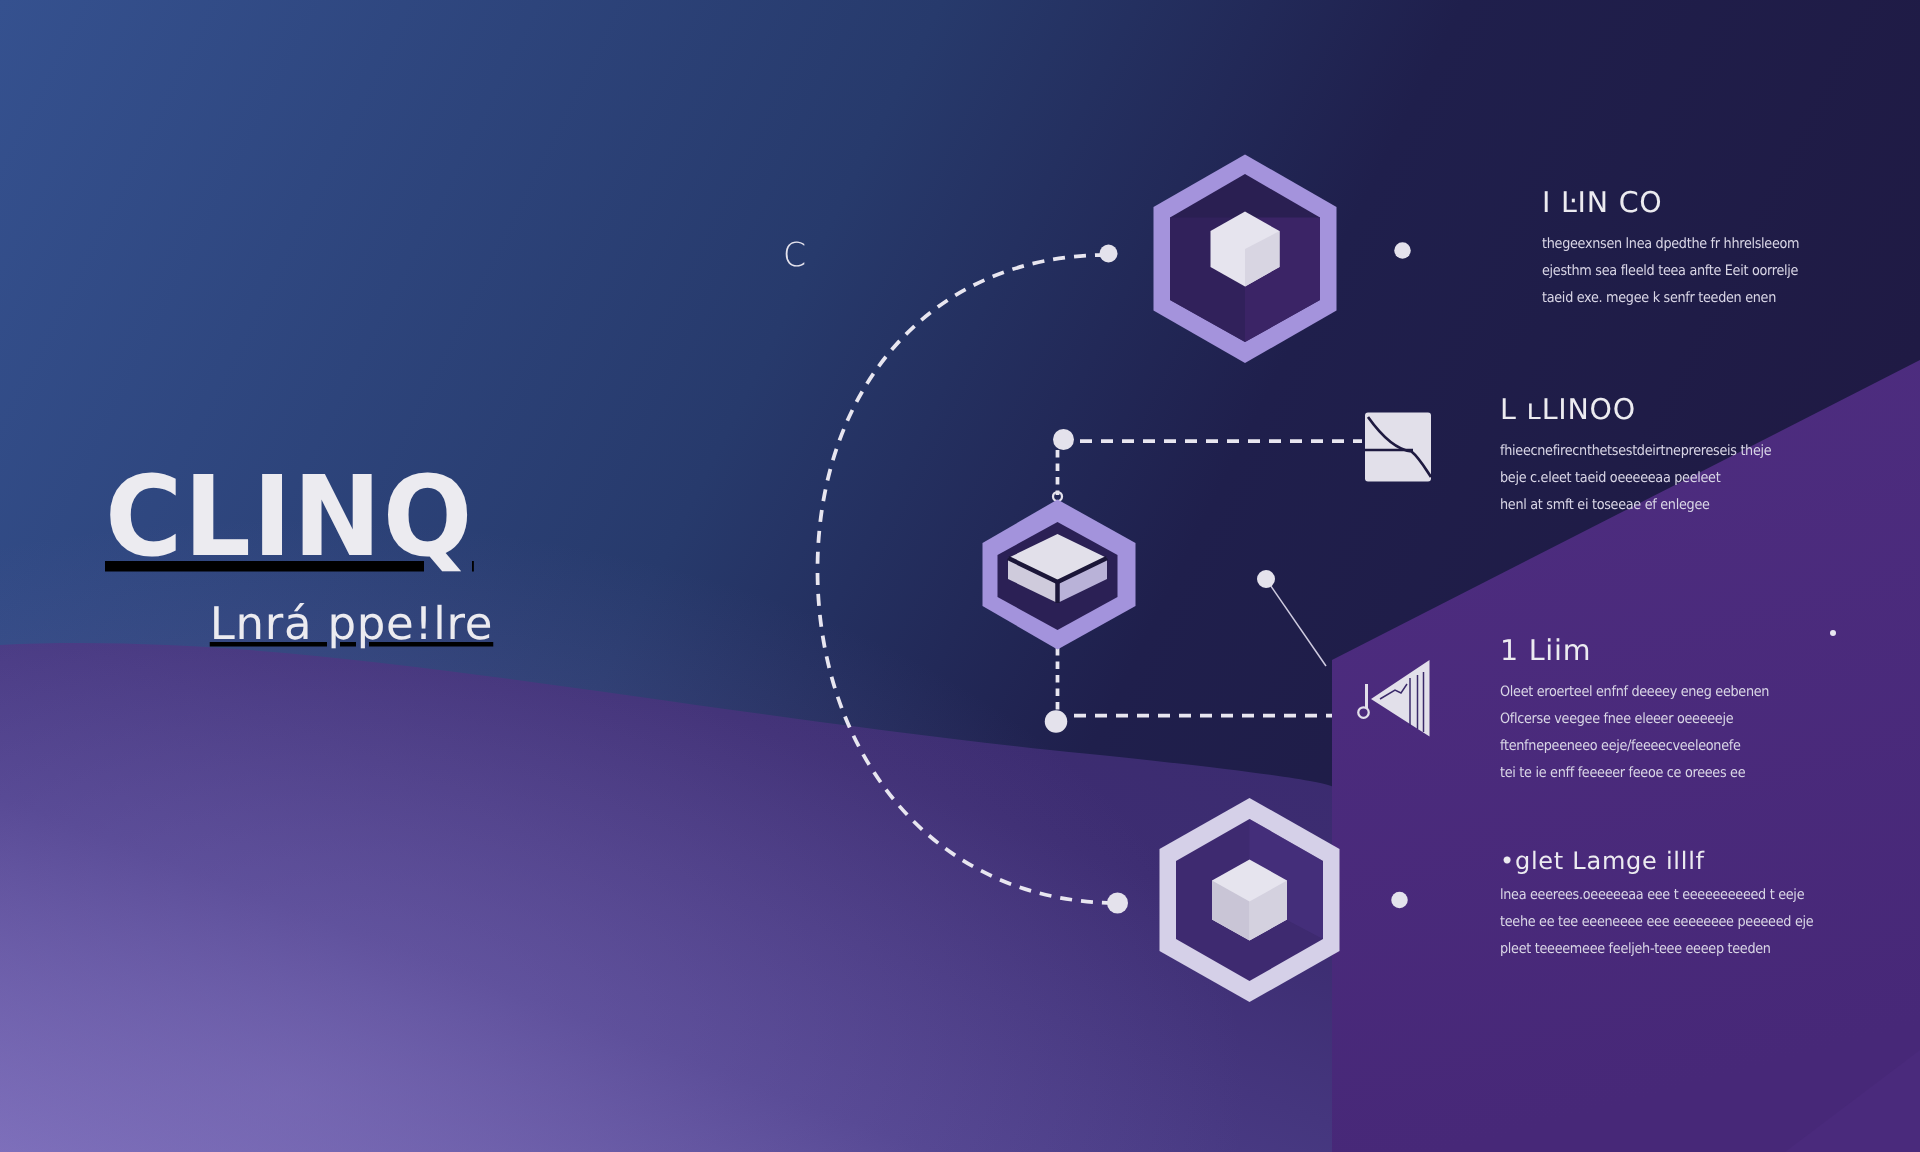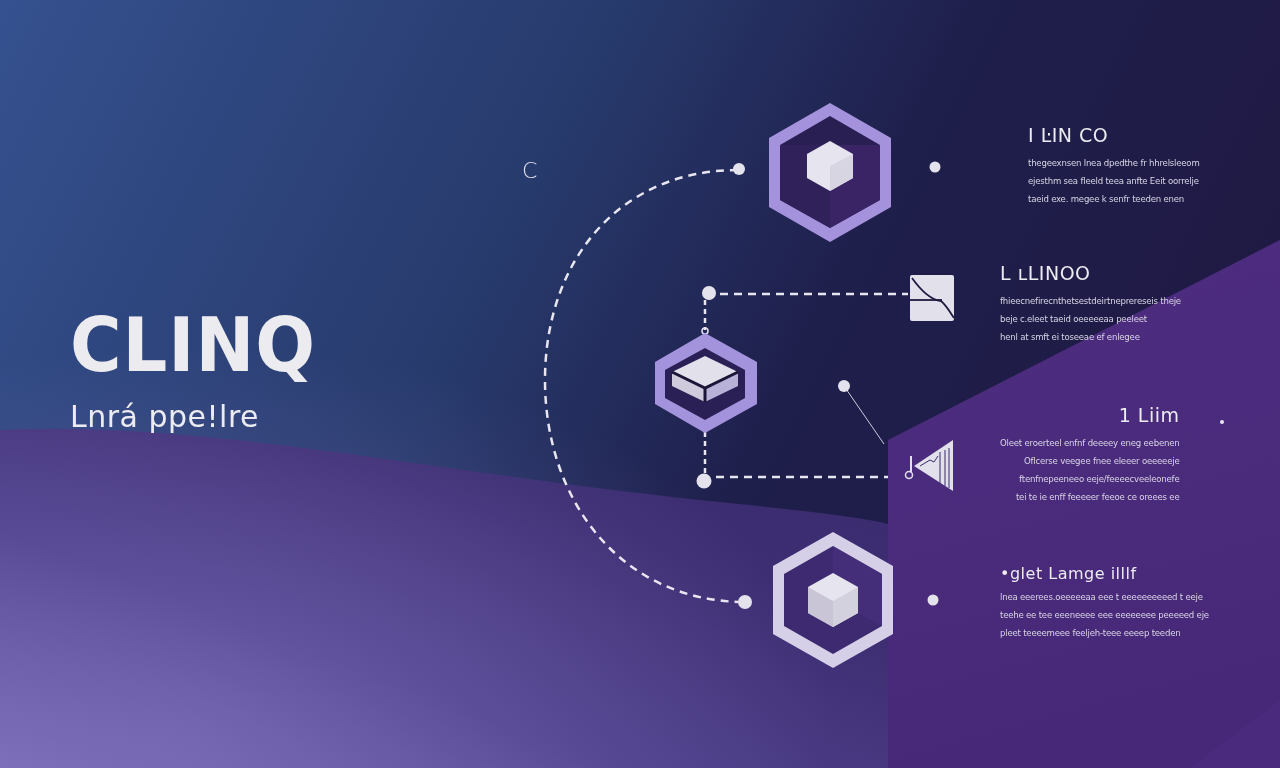--- a/index.html
+++ b/index.html
@@ -2,29 +2,29 @@
 <html><head>
 <meta charset="utf-8">
 <style>
   html, body { margin: 0; padding: 0; }
   body {
     width: 1280px; height: 768px; overflow: hidden; position: relative;
     font-family: "DejaVu Sans", sans-serif;
     background: #2b2d5c;
   }
   .bg { position: absolute; inset: 0; }
-  .brand { position: absolute; left: 70px; top: 308px; }
+  .brand { position: absolute; left: 70px; top: 308px; text-decoration: underline; }
   .brand-title {
     font-family: "DejaVu Sans", sans-serif; font-weight: bold;
     font-size: 74px; letter-spacing: 1px; color: #ecebf0; line-height: 1;
     transform: scaleX(0.95); transform-origin: left;
   }
   .brand-sub {
     margin-top: 20px; font-size: 30px; color: #ecebf0; line-height: 1;
-    font-family: "DejaVu Sans", sans-serif; letter-spacing: 0.5px;
+    font-family: "DejaVu Sans", sans-serif; letter-spacing: 0.5px; text-align: right;
   }
   .c-mark {
     position: absolute; left: 522px; top: 158px; font-size: 22px; color: #e6e4ee;
     font-family: "DejaVu Sans", sans-serif; font-weight: 300;
   }
   svg.diagram { position: absolute; left: 0; top: 0; }
   .step { position: absolute; color: #ecebf0; }
   .step-title {
     font-size: 19px; line-height: 1; margin-bottom: 9px; letter-spacing: 0.5px;
     font-family: "DejaVu Sans", sans-serif;
@@ -171,21 +171,21 @@
   <div class="step-line">taeid exe.  megee k senfr  teeden enen</div>
 </div>
 
 <div class="step" style="left:1000px; top:264px;">
   <div class="step-title">L ʟLINOO</div>
   <div class="step-line">fhieecnefirecnthetsestdeirtneprereseis theje</div>
   <div class="step-line">beje c.eleet  taeid  oeeeeeaa  peeleet</div>
   <div class="step-line">henl at smft  ei toseeae  ef enlegee</div>
 </div>
 
-<div class="step" style="left:1000px; top:406px;text-align:right;">
+<div class="step" style="left:1000px; top:425px;">
   <div class="step-title">1 Liim</div>
   <div class="step-line">Oleet eroerteel  enfnf deeeey  eneg eebenen</div>
   <div class="step-line">Oflcerse  veegee fnee  eleeer  oeeeeeje</div>
   <div class="step-line">ftenfnepeeneeo  eeje/feeeecveeleonefe</div>
   <div class="step-line">tei te ie  enff feeeeer feeoe  ce  oreees ee</div>
 </div>
 
 <div class="step" style="left:1000px; top:566px;">
   <div class="step-title" style="font-size:16px; margin-bottom:6px;">•glet Lamge  illlf</div>
   <div class="step-line">lnea  eeerees.oeeeeeaa  eee t  eeeeeeeeeed t eeje</div>

